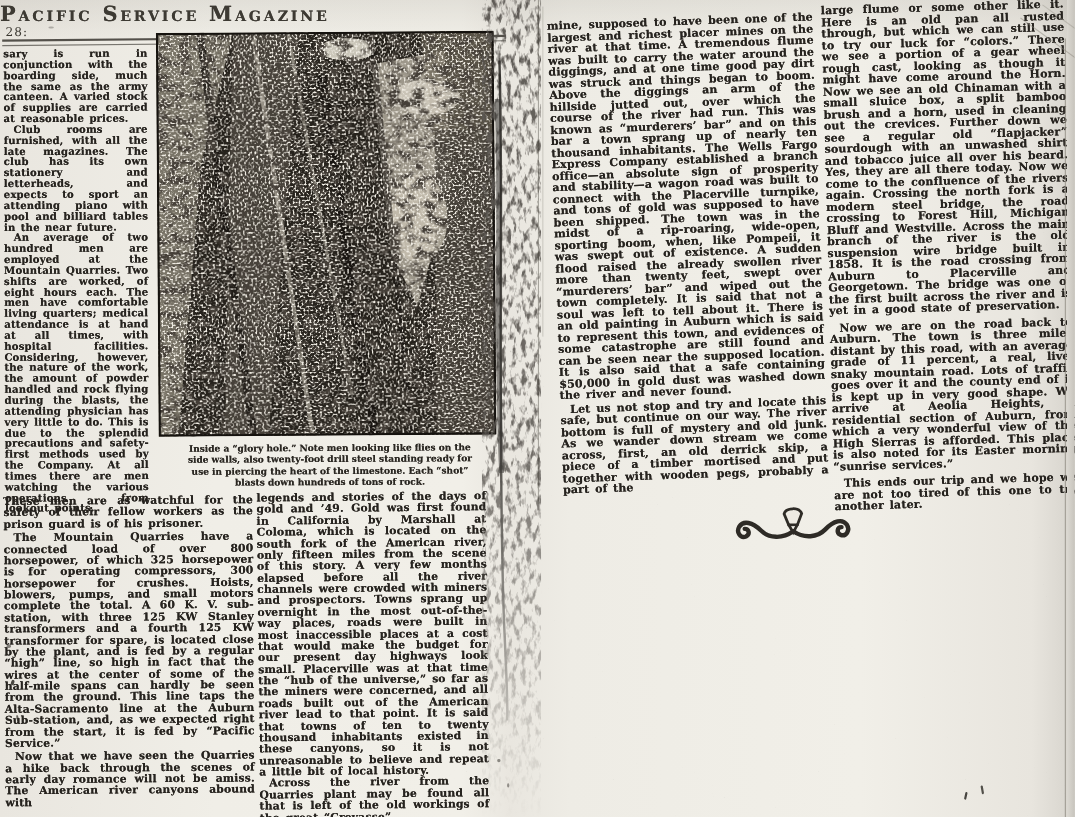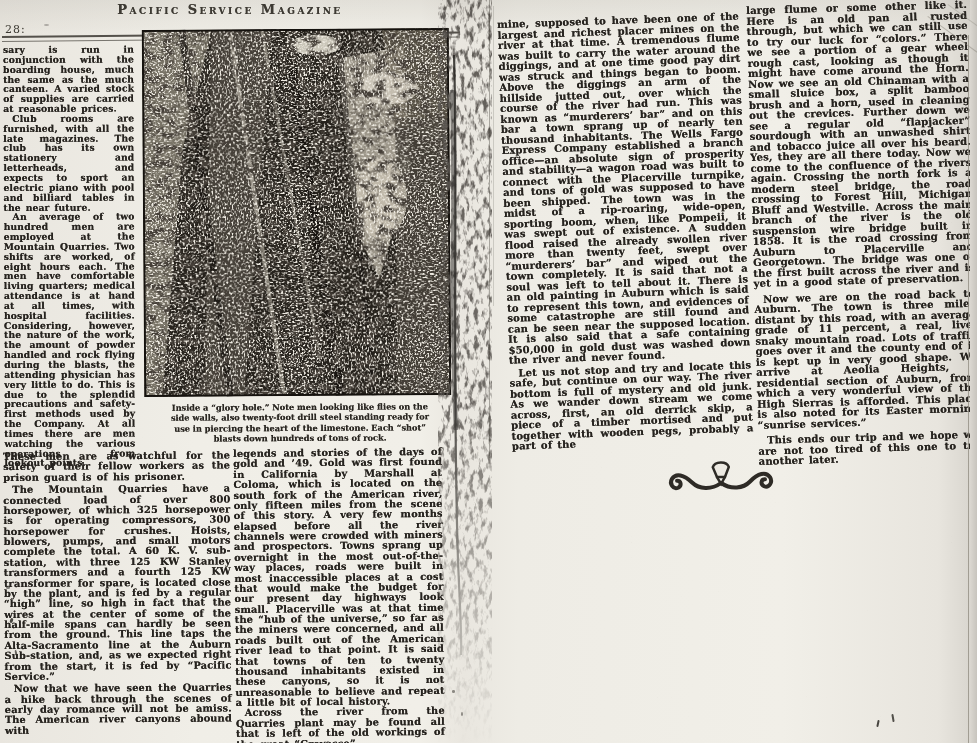--- a/index.html
+++ b/index.html
@@ -16,22 +16,22 @@
     letter-spacing:.15px; word-spacing:1.5px;
     text-shadow:0 0 .45px rgba(35,30,25,.85);
     transform-origin:0 0;
   }
   .para { margin:0; text-indent:9px; }
   .first-flush .para:first-child { text-indent:0; }
   .pgap .para + .para { margin-top:5px; }
   .pgap-sm .para + .para { margin-top:2px; }
 
   .page-num { position:absolute; top:23px; left:5px; font-size:11px; font-weight:400; color:#3b3831; letter-spacing:1px; }
-  .masthead { position:absolute; top:2px; left:0; width:460px; text-align:center;
-    font-variant:small-caps; font-weight:700; font-size:13px; letter-spacing:2.5px; color:#3d3a33;
+  .masthead { position:absolute; top:2px; left:0; width:460px; text-align:left;
+    font-variant:small-caps; font-weight:700; font-size:19px; letter-spacing:2.5px; color:#3d3a33;
     text-shadow:0 0 .5px rgba(50,45,40,.7); }
   .rule-wrap { position:absolute; top:36px; left:2px; width:458px; transform:rotate(-0.55deg); transform-origin:0 50%; }
   .rule-a { height:2.4px; background:#393630; opacity:.85; }
   .rule-b { height:1.2px; background:#393630; opacity:.65; margin-top:2.6px; }
 
   .col-narrow { left:3px; top:45px; width:131px; font-size:9.2px; line-height:1.07; transform:rotate(-0.2deg); }
   .col-wide   { left:3px; top:452px; width:227px; font-size:9.8px; line-height:1.06; transform:rotate(-0.4deg); }
   .col-mid    { left:233px; top:449px; width:209px; font-size:9.8px; line-height:1.06; transform:rotate(-0.6deg); }
   .col-r1     { left:497px; top:20px; width:242px; font-size:10px; line-height:1.05; transform:rotate(-2deg); }
   .col-r2     { left:746px; top:6px; width:221px; font-size:10px; line-height:1.05; transform:rotate(-1.6deg); }
@@ -74,22 +74,22 @@
 <div class="scan">
 
   <div class="page-num">28:</div>
   <div class="masthead">Pacific Service Magazine</div>
   <div class="rule-wrap">
     <div class="rule-a"></div>
     <div class="rule-b"></div>
   </div>
 
   <div class="txt col-narrow first-flush">
-      <p class="para">sary is run in conjunction with the boarding house, much the same as the much canteen. A varied stock of supplies are carried at reasonable prices.</p>
-      <p class="para">Club rooms are furnished, with all the late magazines. The club has its own stationery and letterheads, and expects to sport an electric piano with pool and billiard tables in the near future.</p>
+      <p class="para">sary is run in conjunction with the boarding side, much the same as the army canteen. A varied stock of supplies are carried at reasonable prices.</p>
+      <p class="para">Club rooms are furnished, with all the late magazines. The club has its own stationery and letterheads, and expects to sport an attending piano with pool and billiard tables in the near future.</p>
       <p class="para">An average of two hundred men are employed at the Mountain Quarries. Two shifts are worked, of eight hours each. The men have comfortable living quarters; medical attendance is at hand at all times, with hospital facilities. Considering, however, the nature of the work, the amount of powder handled and rock flying during the blasts, the attending physician has very little to do. This is due to the splendid precautions and safety-first methods used by the Company. At all times there are men watching the various operations from lookout points.</p>
     </div>
   <div class="txt col-wide first-flush pgap-sm">
       <p class="para">These men are as watchful for the safety of their fellow workers as the prison guard is of his prisoner.</p>
       <p class="para">The Mountain Quarries have a connected load of over 800 horsepower, of which 325 horsepower is for operating compressors, 300 horsepower for crushes. Hoists, blowers, pumps, and small motors complete the total. A 60 K. V. sub-station, with three 125 KW Stanley transformers and a fourth 125 KW transformer for spare, is located close by the plant, and is fed by a regular “high” line, so high in fact that the wires at the center of some of the half-mile spans can hardly be seen from the ground. This line taps the Alta-Sacramento line at the Auburn Sub-station, and, as we expected right from the start, it is fed by “Pacific Service.”</p>
       <p class="para">Now that we have seen the Quarries a hike back through the scenes of early day romance will not be amiss. The American river canyons abound with</p>
     </div>
   <div class="txt col-mid first-flush">
       <p class="para">legends and stories of the days of gold and ’49. Gold was first found in California by Marshall at Coloma, which is located on the south fork of the American river, only fifteen miles from the scene of this story. A very few months elapsed before all the river channels were crowded with miners and prospectors. Towns sprang up overnight in the most out-of-the-way places, roads were built in most inaccessible places at a cost that would make the budget for our present day highways look small. Placerville was at that time the “hub of the universe,” so far as the miners were concerned, and all roads built out of the American river lead to that point. It is said that towns of ten to twenty thousand inhabitants existed in these canyons, so it is not unreasonable to believe and repeat a little bit of local history.</p>
       <p class="para">Across the river from the Quarries plant may be found all that is left of the old workings of the great “Crevasse”</p>

